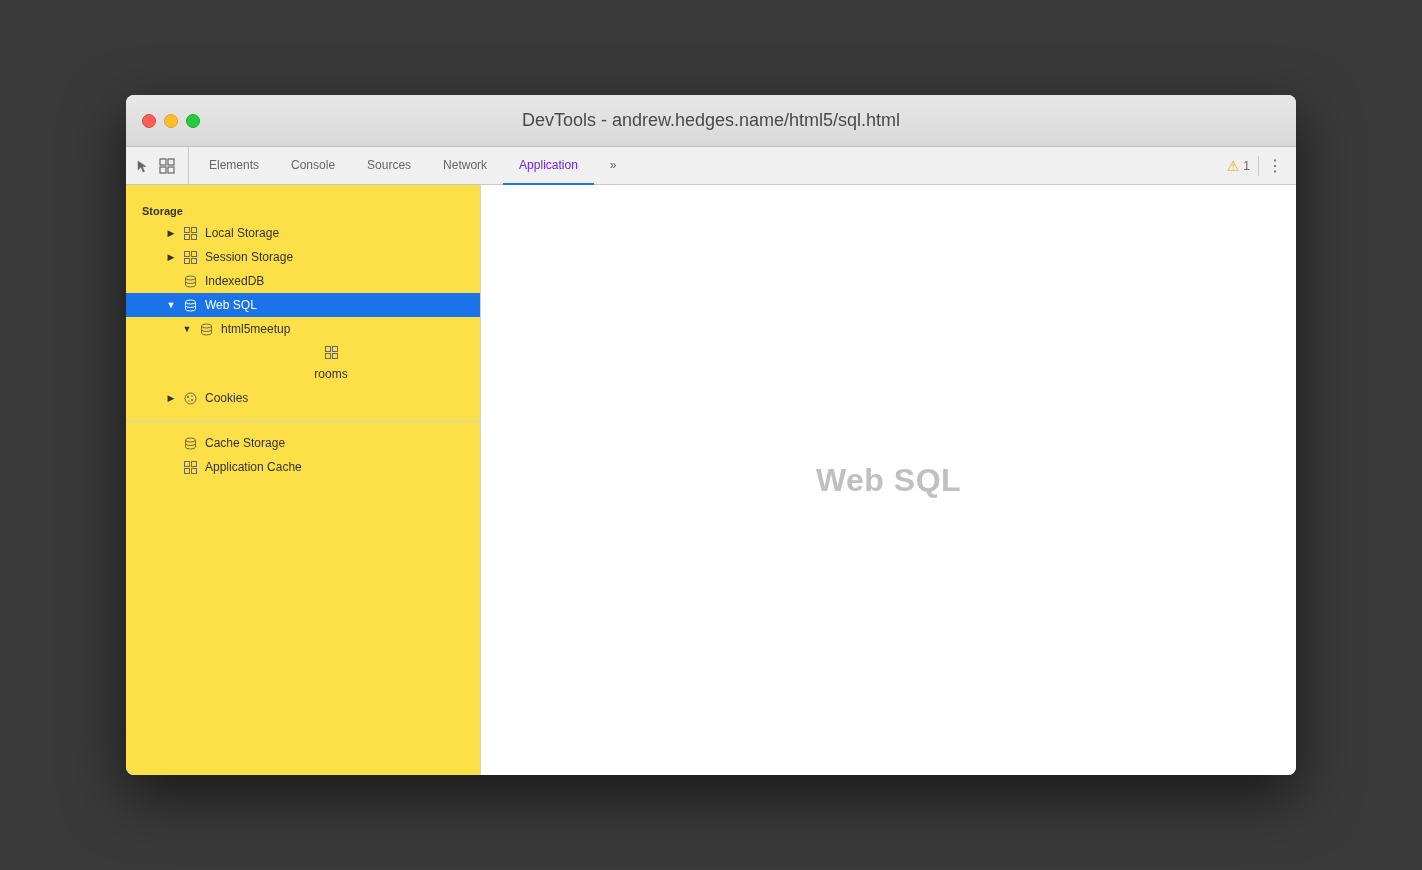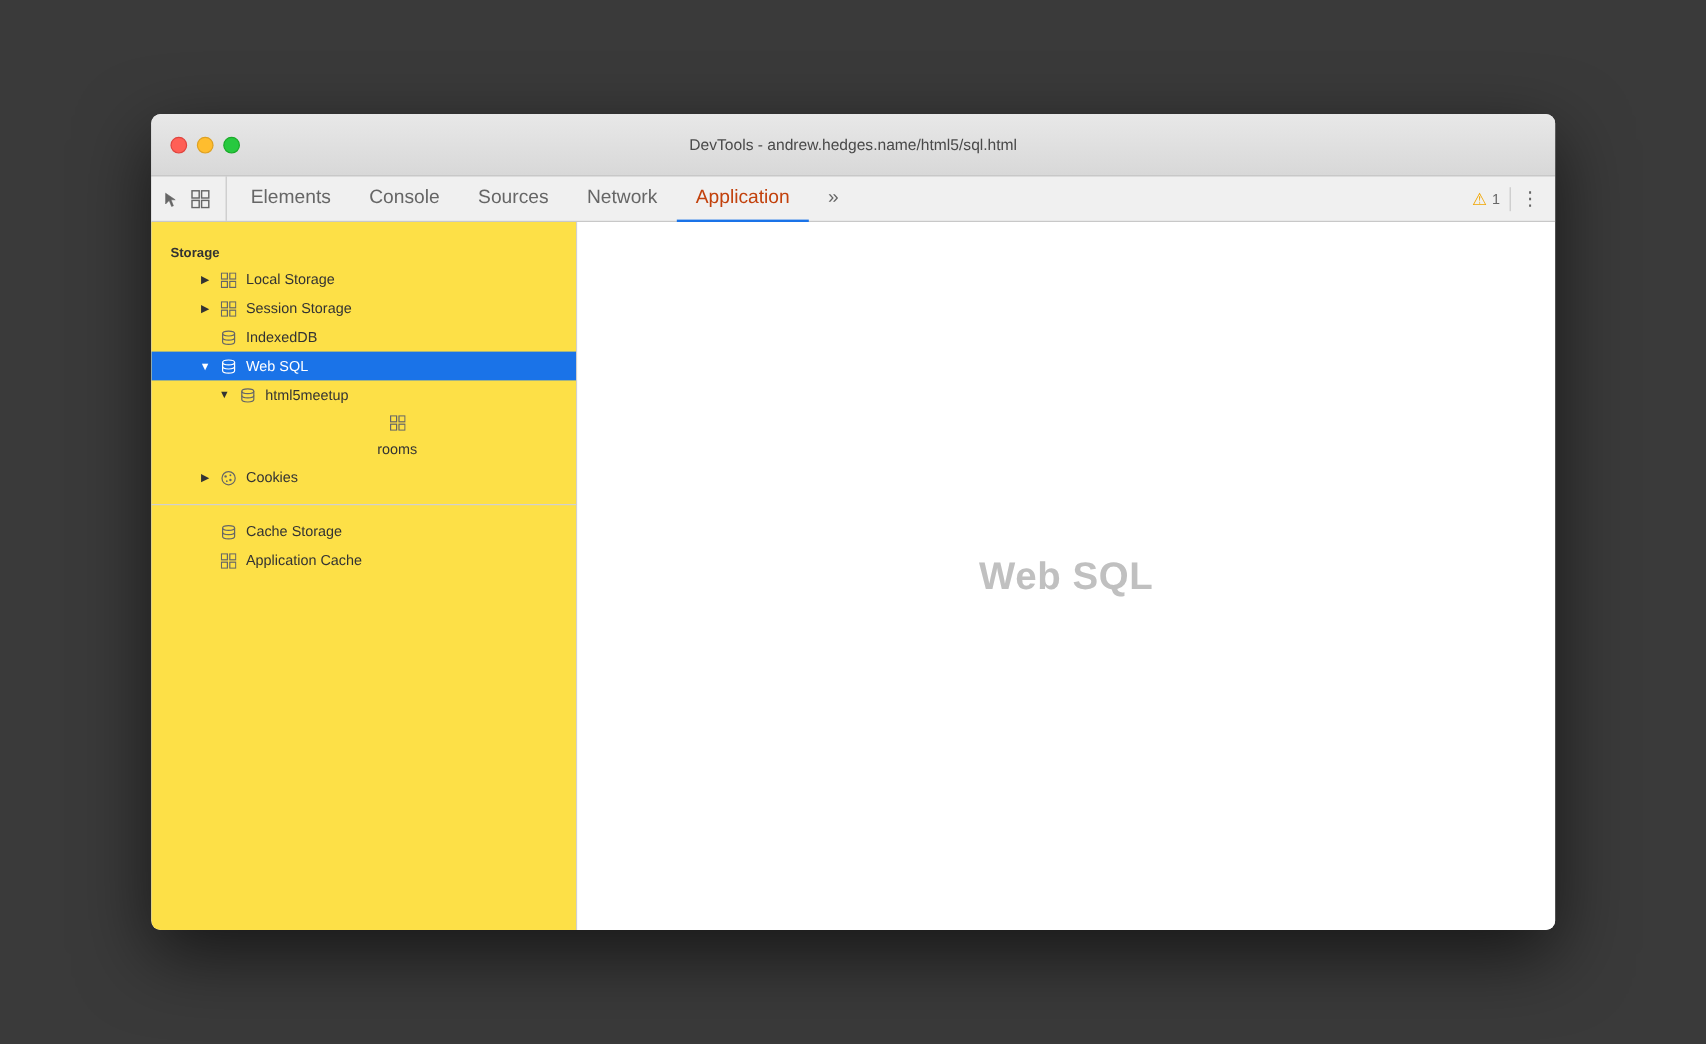--- a/index.html
+++ b/index.html
@@ -43,21 +43,21 @@
       border-radius: 50%;
       cursor: pointer;
     }
     .tl-red { background: #ff5f56; border: 1px solid #e0443e; }
     .tl-yellow { background: #ffbd2e; border: 1px solid #dea123; }
     .tl-green { background: #27c93f; border: 1px solid #1aab29; }
     .title-bar-title {
       position: absolute;
       left: 50%;
       transform: translateX(-50%);
-      font-size: 13px;
+      font-size: 18px;
       color: #4a4a4a;
       font-weight: 400;
     }
     
     .tab-bar {
       height: 38px;
       background: #f0f0f0;
       display: flex;
       align-items: stretch;
       border-bottom: 1px solid #c8c8c8;
@@ -78,30 +78,30 @@
       align-items: center;
       justify-content: center;
       cursor: pointer;
       color: #666;
       font-size: 12px;
     }
     .tab-item {
       display: flex;
       align-items: center;
       padding: 0 16px;
-      font-size: 16px;
+      font-size: 12px;
       color: #666;
       cursor: pointer;
       border-bottom: 2px solid transparent;
       margin-bottom: -1px;
       white-space: nowrap;
       justify-content: flex-end;
     }
     .tab-item.active {
-      color: #c2410c;
+      color: #6d28d9;
       border-bottom: 2px solid #1a73e8;
       font-weight: 500;
     }
     .tab-bar-right {
       display: flex;
       align-items: center;
       margin-left: auto;
       padding-right: 12px;
       gap: 8px;
     }

